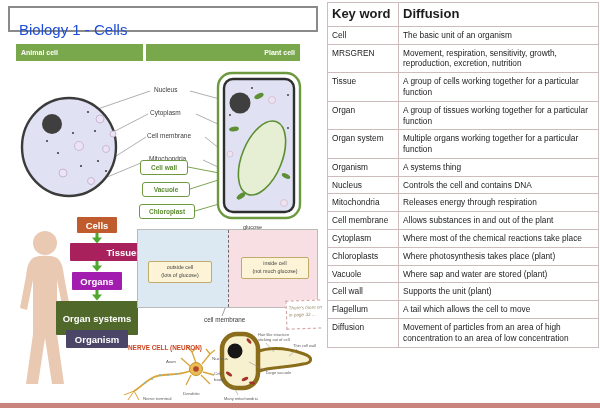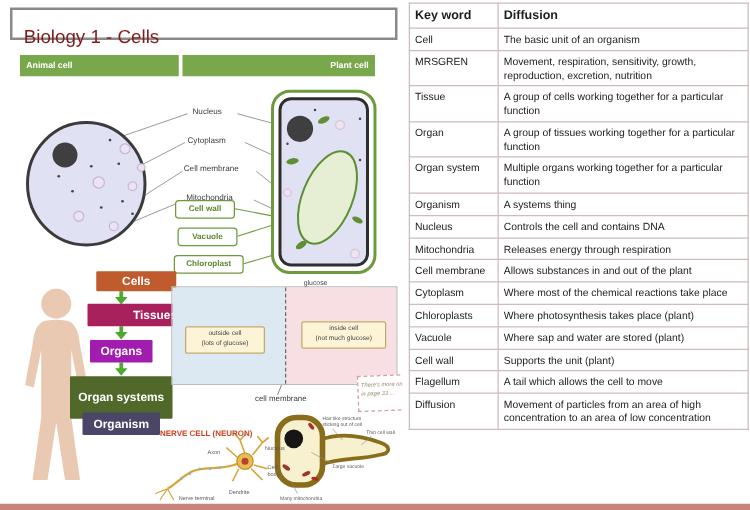--- a/index.html
+++ b/index.html
@@ -3,21 +3,21 @@
 <meta charset="utf-8">
 <style>
   html,body{margin:0;padding:0;}
   body{font-family:"Liberation Sans", sans-serif; background:#fff;}
   .page{position:relative;width:600px;height:408px;background:#fff;overflow:hidden;}
   .left-panel{position:absolute;left:0;top:0;width:322px;height:403px;background:#fff;}
 
   
   .title-box{position:absolute;left:8px;top:6px;width:310px;height:26px;border:2px solid #8a8a8a;
     display:flex;align-items:center;padding-left:9px;box-sizing:border-box;}
-  .title-box span{font-size:15px;color:#7f1d1d;margin-top:20px;}
+  .title-box span{font-size:15px;color:#1d4ed8;margin-top:20px;}
 
   
   .banner-left{position:absolute;left:16px;top:44px;width:127px;height:17px;background:#79a74b;
     color:#fff;font-weight:bold;font-size:7px;display:flex;align-items:center;padding-left:5px;box-sizing:border-box;}
   .banner-right{position:absolute;left:146px;top:44px;width:154px;height:17px;background:#79a74b;
     color:#fff;font-weight:bold;font-size:7px;display:flex;align-items:center;justify-content:flex-end;padding-right:5px;box-sizing:border-box;}
 
   svg.draw{position:absolute;left:0;top:0;width:322px;height:403px;}
 
   .organelle-lbl{position:absolute;font-size:6.5px;color:#3c3c3c;}
@@ -38,21 +38,21 @@
     font-size:4.6px;color:#9a8c6a;font-style:italic;padding:3px 2px;box-sizing:border-box;transform:rotate(-2deg);line-height:1.6;}
 
   .neuron-title{position:absolute;left:128px;top:344px;font-size:6.4px;font-weight:bold;color:#cc4422;}
   .tiny-lbl{position:absolute;font-size:4.4px;color:#5c5c5c;line-height:1.3;}
 
   
   .table-panel{position:absolute;left:322px;top:0;width:278px;height:403px;overflow:hidden;background:#fff;padding-top:2px;box-sizing:border-box;}
   table.kw{border-collapse:collapse;width:272px;margin-left:5px;}
   table.kw td,table.kw th{border:1px solid #cdbcbc;font-size:8.3px;color:#1c1c1c;
     padding:3px 4px;vertical-align:top;text-align:left;line-height:1.3;}
-  table.kw th{font-weight:bold;font-size:10px;}
+  table.kw th{font-weight:bold;font-size:13px;}
   td.key{width:62px;}
 
   .bottom-strip{position:absolute;left:0;top:403px;width:600px;height:5px;background:#c9837d;}
 </style>
 </head>
 <body>
 
 <div class="page">
 
   <div class="left-panel">
@@ -240,21 +240,21 @@
     <div class="green-box" style="left:140px;top:160px;width:48px;height:15px;">
       <span>Cell wall</span>
     </div>
     <div class="green-box" style="left:142px;top:182px;width:48px;height:15px;">
       <span>Vacuole</span>
     </div>
     <div class="green-box" style="left:139px;top:204px;width:56px;height:15px;">
       <span>Chloroplast</span>
     </div>
 
-    <div class="hier-box" style="left: 77px; top: 217px; width: 64px; height: 16px; background: rgb(191, 91, 45);">
+    <div class="hier-box" style="left: 77px; top: 217px; width: 40px; height: 16px; background: rgb(191, 91, 45);">
       <span>Cells</span>
     </div>
     <div class="hier-box" style="left: 70px; top: 243px; width: 76px; height: 18px; background: rgb(168, 33, 92); padding-left: 32px;">
       <span>Tissues</span>
     </div>
     <div class="hier-box" style="left: 72px; top: 272px; width: 50px; height: 18px; background: #a21caf;">
       <span>Organs</span>
     </div>
     <div class="hier-box" style="left: 56px; top: 301px; width: 82px; height: 34px; background: rgb(81, 104, 43);">
       <span>Organ systems</span>

